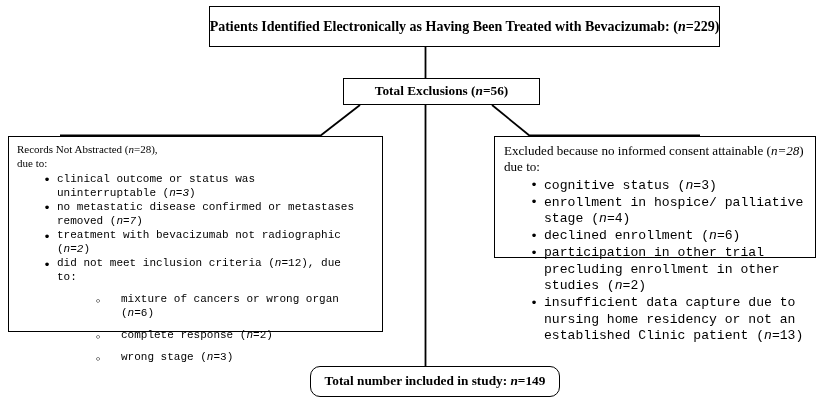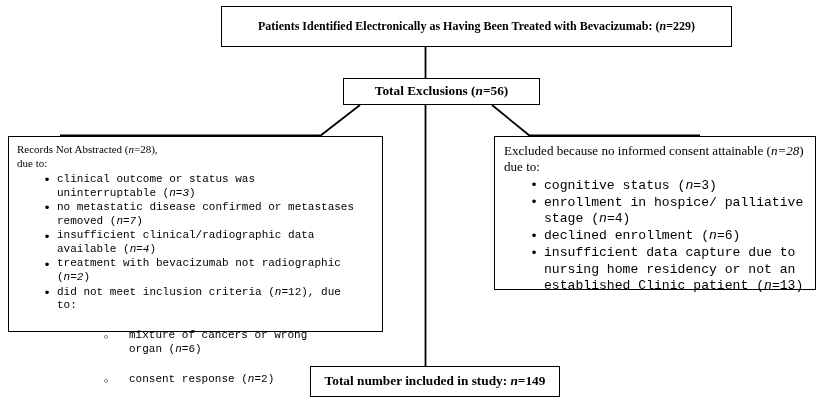--- a/index.html
+++ b/index.html
@@ -37,23 +37,22 @@
 
   
   #box-top {
     left: 209px;
     top: 6px;
     width: 511px;
     height: 41px;
     display: flex;
     align-items: center;
     justify-content: center;
-    font-size: 12px;
+    font-size: 14px;
     font-weight: bold;
-    margin-left: 12px;
   }
 
   
   #box-exclusions {
     left: 343px;
     top: 78px;
     width: 197px;
     height: 27px;
     display: flex;
     align-items: center;
@@ -70,36 +69,37 @@
     height: 196px;
     padding: 6px 24px 0 8px;
     font-size: 11px;
   }
 
   
   #box-right {
     left: 494px;
     top: 136px;
     width: 322px;
-    height: 154px;
+    height: 122px;
     padding: 6px 8px 0 9px;
     font-size: 13.1px;
   }
 
   
   #box-bottom {
     left: 310px;
     top: 366px;
     width: 250px;
     height: 31px;
     display: flex;
     align-items: center;
     justify-content: center;
     font-size: 13.3px;
     font-weight: bold;
+    border-radius: 10px;
   }
 
   .hdr-line {
     display: block;
     white-space: nowrap;
   }
 
   
   ul.lvl1 {
     list-style: none;
@@ -121,21 +121,21 @@
     line-height: 1.26;
   }
 
   ul.lvl2 {
     list-style: none;
     margin: 0;
     padding: 0 0 0 29px;
   }
   ul.lvl2 > li {
     position: relative;
-    margin: 16px;
+    margin: 8px;
     padding-left: 27px;
   }
   ul.lvl2 > li::before {
     content: "\25E6";
     position: absolute;
     left: 0;
     top: 0;
     font-size: 13.5px;
     line-height: 1.26;
   }
@@ -170,40 +170,41 @@
     <span class="hdr-line"><span>Total Exclusions (</span><span class="nv-b">n</span><span>=56)</span></span>
   </div>
 
   <div class="box" id="box-left">
     <div class="hdr-line"><span>Records Not Abstracted (</span><span class="nv">n</span><span>=28),</span></div>
     <div class="hdr-line">due to:</div>
 
     <ul class="lvl1">
       <li><span>clinical outcome or status was uninterruptable (</span><span class="nv">n=3</span><span>)</span></li>
       <li><span>no metastatic disease confirmed or metastases removed (</span><span class="nv">n=7</span><span>)</span></li>
-      <li><span>insufficient clinical/radiographic data available (</span><span class="nv">n=4</span><span>)</span></li>
       <li><span>treatment with bevacizumab not radiographic (</span><span class="nv">n=2</span><span>)</span></li>
       <li>
         <span>did not meet inclusion criteria (</span><span class="nv">n</span><span>=12), due to:</span>
         <ul class="lvl2">
           <li><span>mixture of cancers or wrong organ (</span><span class="nv">n</span><span>=6)</span></li>
-          <li><span>consent response (</span><span class="nv">n</span><span>=2)</span></li>
+          <li><span>complete response (</span><span class="nv">n</span><span>=2)</span></li>
+          <li><span>wrong stage (</span><span class="nv">n</span><span>=3)</span></li>
         </ul>
       </li>
     </ul>
   </div>
 
   <div class="box" id="box-right">
     <div class="hdr-line"><span>Excluded because no informed consent attainable (</span><span class="nv">n=28</span><span>)</span></div>
     <div class="hdr-line">due to:</div>
 
     <ul class="lvl1">
       <li><span>cognitive status (</span><span class="nv">n</span><span>=3)</span></li>
       <li><span>enrollment in hospice/ palliative stage (</span><span class="nv">n</span><span>=4)</span></li>
       <li><span>declined enrollment (</span><span class="nv">n</span><span>=6)</span></li>
+      <li><span>participation in other trial precluding enrollment in other studies (</span><span class="nv">n</span><span>=2)</span></li>
       <li><span>insufficient data capture due to nursing home residency or not an established Clinic patient (</span><span class="nv">n</span><span>=13)</span></li>
     </ul>
   </div>
 
   <div class="box" id="box-bottom">
     <span class="hdr-line"><span>Total number included in study: </span><span class="nv-b">n</span><span>=149</span></span>
   </div>
 
 </div>
 

